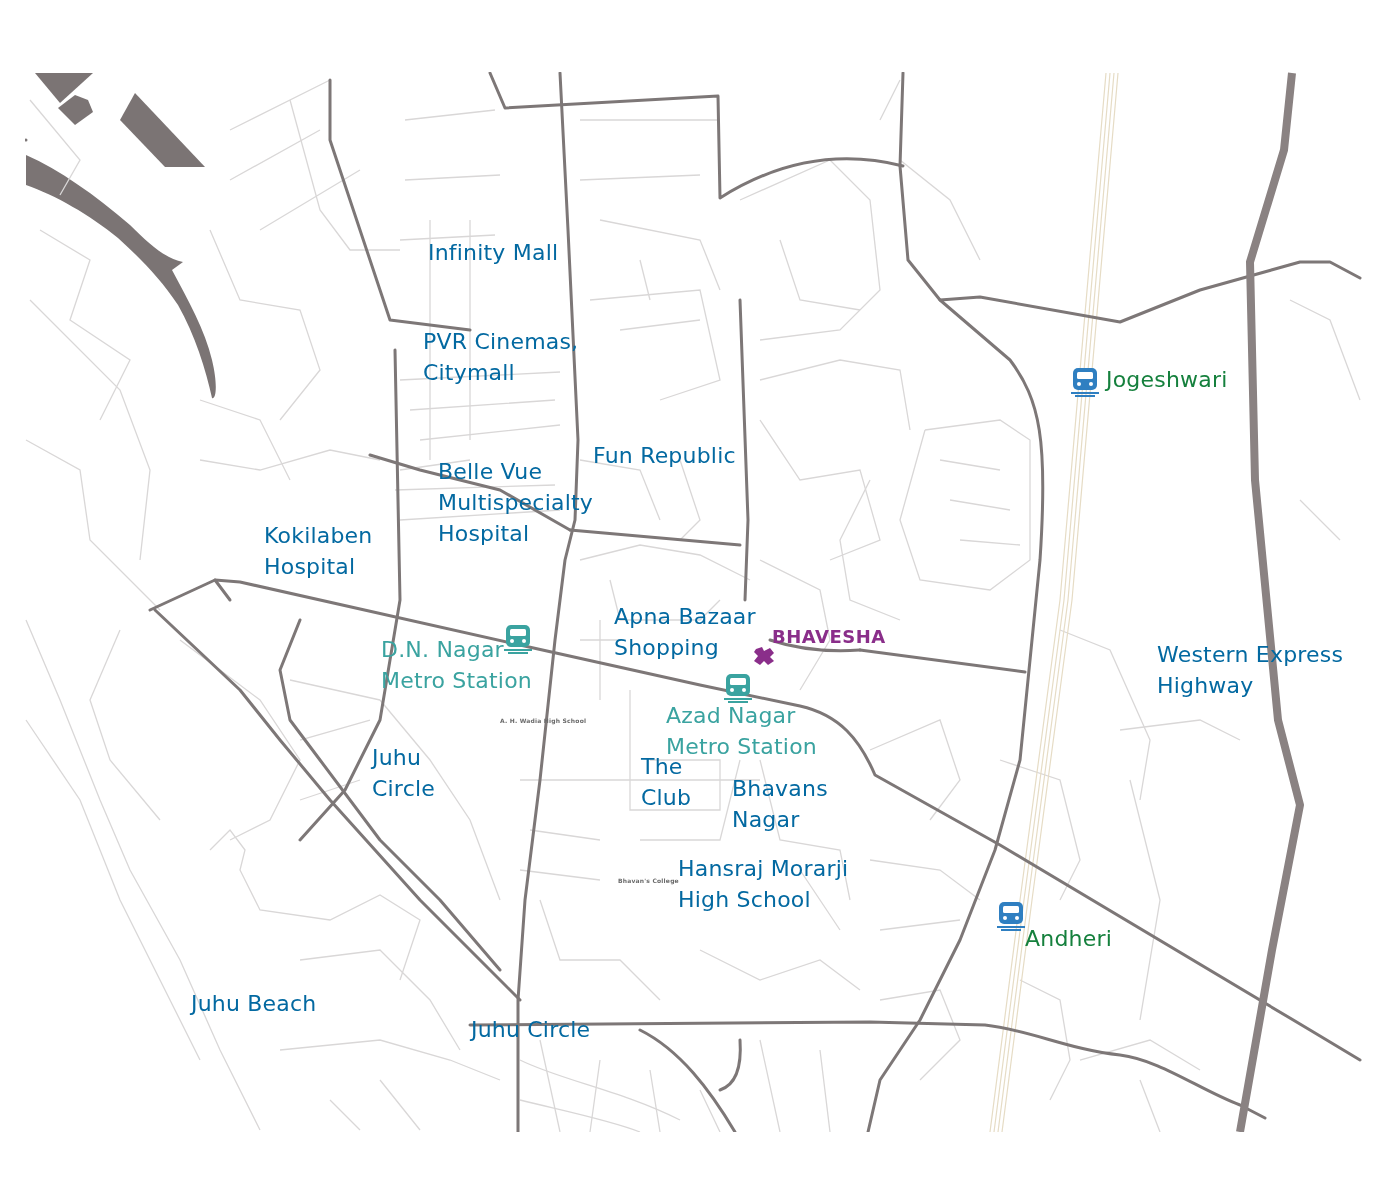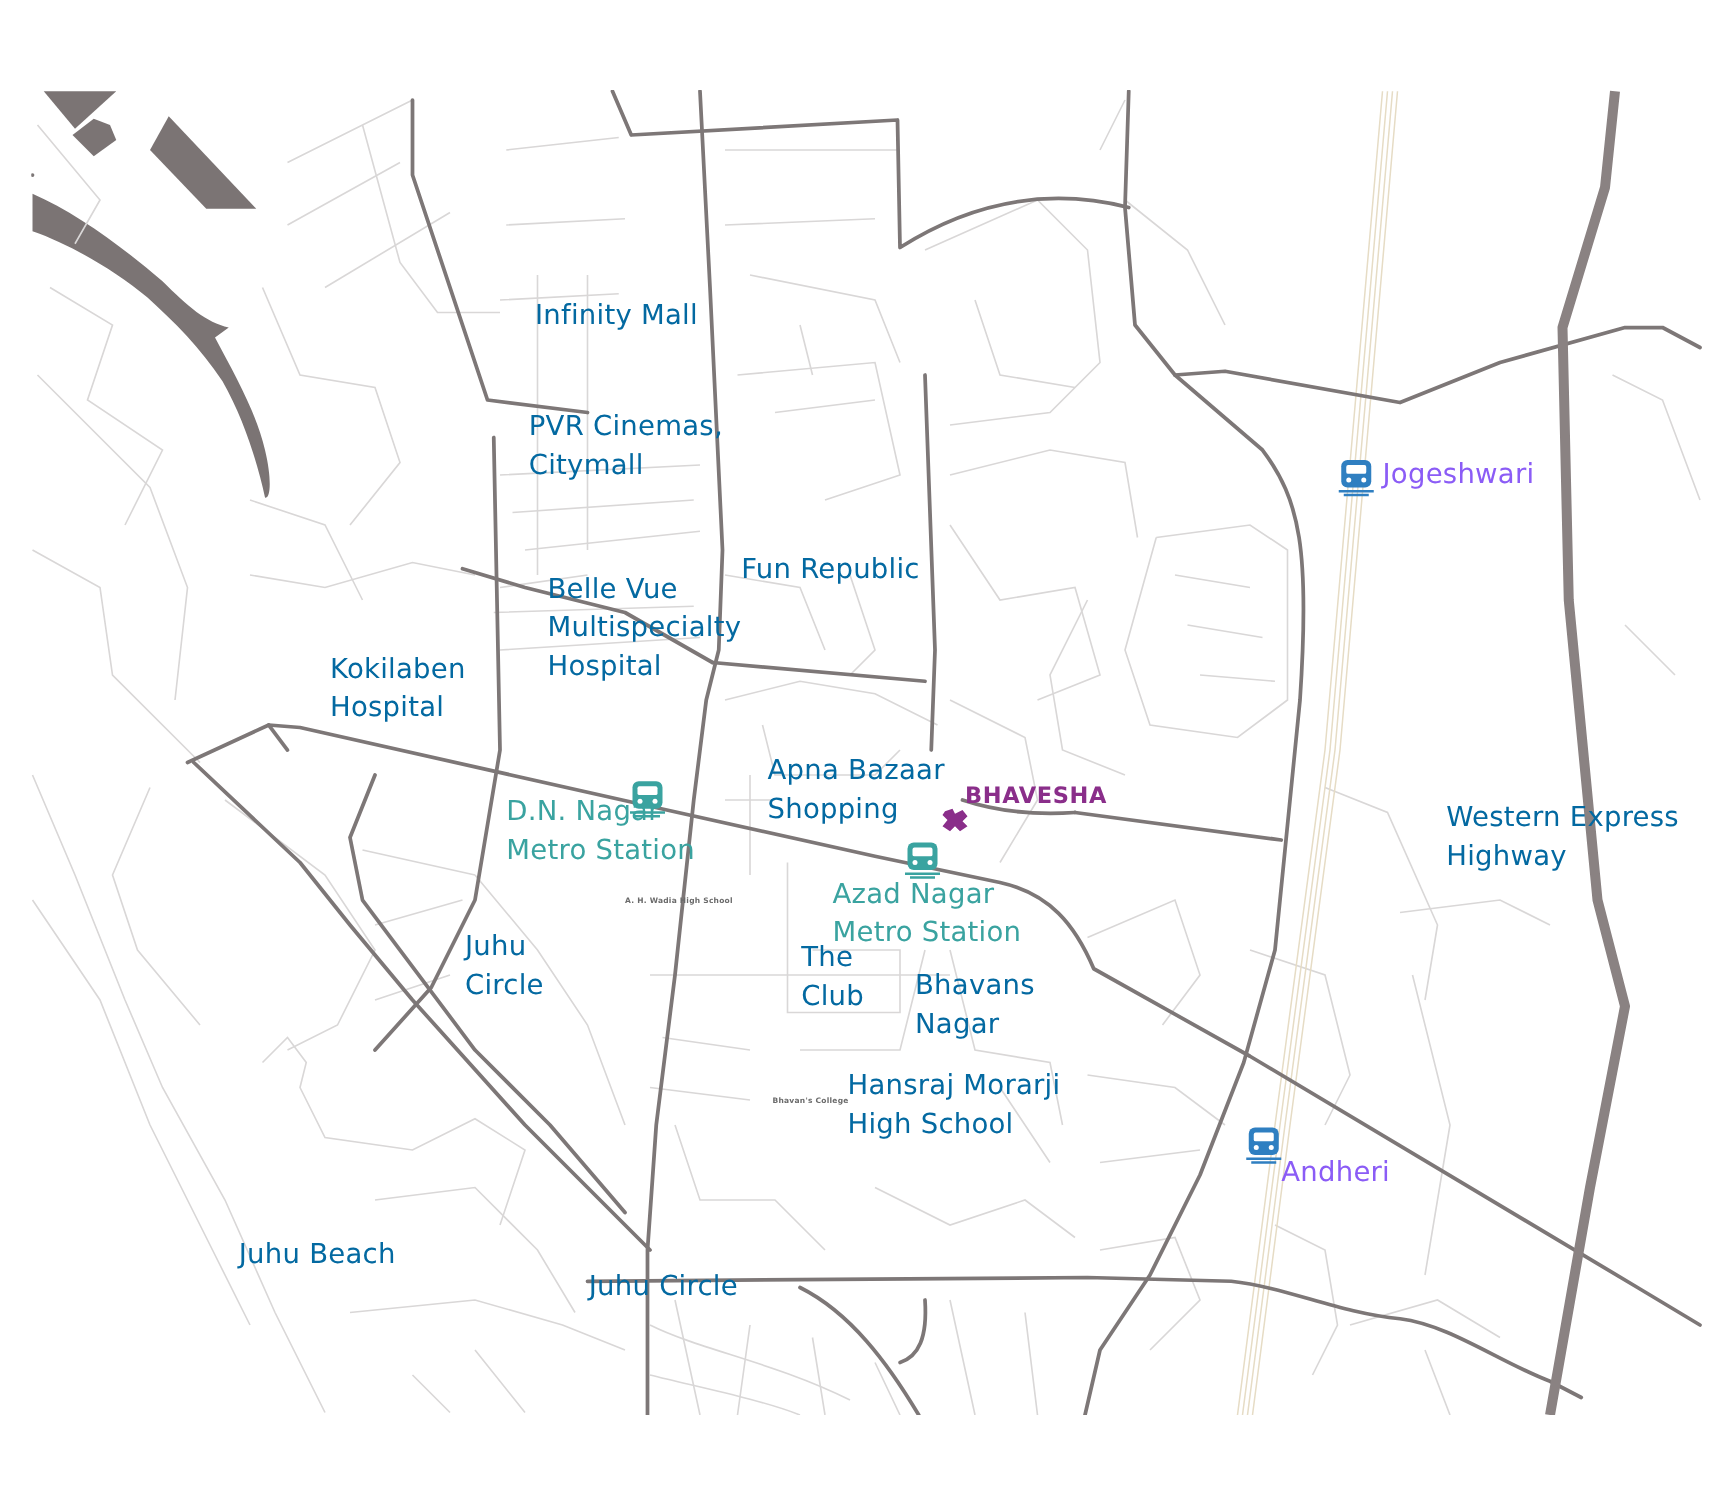--- a/index.html
+++ b/index.html
@@ -1,20 +1,20 @@
 <!DOCTYPE html>
 <html><head>
   <meta charset="utf-8">
   <style>
     html, body { margin: 0; padding: 0; background: #ffffff; }
     body { width: 1378px; height: 1188px; position: relative; overflow: hidden; font-family: "DejaVu Sans", sans-serif; }
     #map { position: absolute; left: 0; top: 0; width: 1378px; height: 1188px; }
     .label { position: absolute; font-family: "DejaVu Sans", sans-serif; font-size: 22px; line-height: 31px; color: #0369a1; white-space: pre; letter-spacing: 0.2px; }
     .label.metro { color: #3aa3a0; }
-    .label.rail { color: #8b5cf6; }
+    .label.rail { color: #15803d; }
     .label.project { color: #8a2e8a; font-weight: bold; font-size: 18px; letter-spacing: 0.5px; }
     .label.tiny { font-size: 6px; line-height: 8px; color: #6a6a6a; font-weight: bold; }
     .icon { position: absolute; }
   </style>
 </head>
 <body>
 
 <svg id="map" viewBox="0 0 1378 1188" xmlns="http://www.w3.org/2000/svg">
   <defs>
     <clipPath id="mapclip">
@@ -159,21 +159,21 @@
 <div class="label tiny" style="left:618px; top:877px;">Bhavan's College</div>
 
 <svg class="icon" style="left:503px; top:623px;" width="30" height="32" viewBox="0 0 30 32">
   <rect x="3" y="2" width="24" height="22" rx="5" fill="#3aa3a0"></rect>
   <rect x="7" y="6" width="16" height="7" rx="1.5" fill="#ffffff"></rect>
   <circle cx="9" cy="18" r="2" fill="#ffffff"></circle>
   <circle cx="21" cy="18" r="2" fill="#ffffff"></circle>
   <rect x="1" y="26" width="28" height="2" fill="#3aa3a0"></rect>
   <rect x="5" y="29" width="20" height="2" fill="#3aa3a0"></rect>
 </svg>
-<div class="label metro" style="left:381px; top:634px;margin-left:24px;">D.N. Nagar
+<div class="label metro" style="left:381px; top:634px;">D.N. Nagar
 Metro Station</div>
 
 <svg class="icon" style="left:723px; top:672px;" width="30" height="32" viewBox="0 0 30 32">
   <rect x="3" y="2" width="24" height="22" rx="5" fill="#3aa3a0"></rect>
   <rect x="7" y="6" width="16" height="7" rx="1.5" fill="#ffffff"></rect>
   <circle cx="9" cy="18" r="2" fill="#ffffff"></circle>
   <circle cx="21" cy="18" r="2" fill="#ffffff"></circle>
   <rect x="1" y="26" width="28" height="2" fill="#3aa3a0"></rect>
   <rect x="5" y="29" width="20" height="2" fill="#3aa3a0"></rect>
 </svg>

